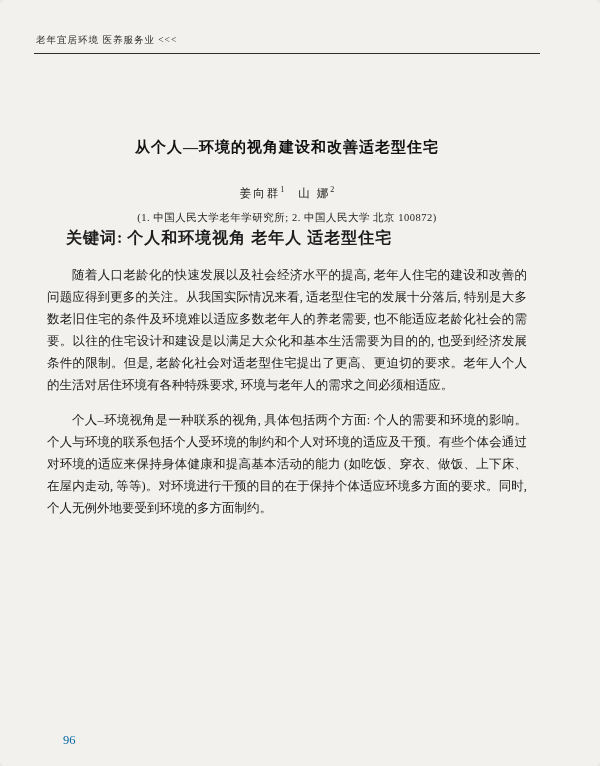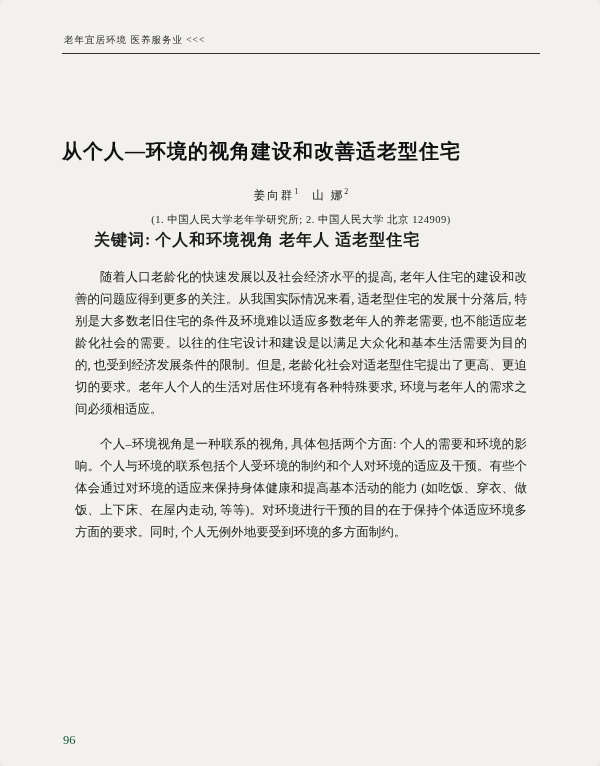--- a/index.html
+++ b/index.html
@@ -6,46 +6,47 @@
     margin: 0;
     padding: 0;
     background: #e9e8e5;
   }
   .page {
     position: relative;
     width: 600px;
     height: 766px;
     background: #f2f1ee;
     box-sizing: border-box;
-    padding: 34px 60px 0 62px;
+    padding: 34px 60px 0 34px;
     font-family: "Liberation Serif", "DejaVu Serif", serif;
     color: #1f1f1f;
     overflow: hidden;
     border-radius: 6px;
   }
   .running-head {
     font-size: 9.5px;
     letter-spacing: 1px;
     color: #2a2a2a;
     padding-left: 2px;
   }
   .head-rule {
     border: none;
     border-top: 1.4px solid #2f2f2f;
     margin: 6px 0 0 0;
   }
   .article-title {
     margin-top: 84px;
-    font-size: 20px;
+    text-align: center;
+    font-size: 15px;
     font-weight: bold;
     letter-spacing: 1px;
     color: #111;
   }
   .authors {
-    margin-top: 22px;
+    margin-top: 28px;
     text-align: center;
     font-size: 11.5px;
     letter-spacing: 2px;
     color: #1c1c1c;
   }
   .authors sup {
     font-size: 8px;
     letter-spacing: 0;
   }
   .author-gap { display: inline-block; width: 14px; }
@@ -90,38 +91,38 @@
     line-height: 22px;
     text-align: justify;
     text-indent: 2em;
     color: #1b1b1b;
   }
   .page-number {
     position: absolute;
     left: 63px;
     bottom: 18px;
     font-size: 12.5px;
-    color: #14532d;
+    color: #0369a1;
   }
 </style>
 </head>
 <body>
 
 <div class="page">
 
   <div class="running-head">老年宜居环境  医养服务业   &lt;&lt;&lt;</div>
   <hr class="head-rule">
 
   <h1 class="article-title">从个人—环境的视角建设和改善适老型住宅</h1>
 
   <div class="authors">
     <span>姜向群</span><sup>1</sup><span class="author-gap"></span><span>山  娜</span><sup>2</sup>
   </div>
 
-  <div class="affiliation">(1. 中国人民大学老年学研究所; 2. 中国人民大学  北京  124909)</div>
+  <div class="affiliation">(1. 中国人民大学老年学研究所; 2. 中国人民大学  北京  100872)</div>
 
 
   <div class="keywords">
     <span class="label">关键词:</span>
     <span class="kw-text">个人和环境视角  老年人  适老型住宅</span>
   </div>
 
   <div class="body-text">
     <p>随着人口老龄化的快速发展以及社会经济水平的提高, 老年人住宅的建设和改善的问题应得到更多的关注。从我国实际情况来看, 适老型住宅的发展十分落后, 特别是大多数老旧住宅的条件及环境难以适应多数老年人的养老需要, 也不能适应老龄化社会的需要。以往的住宅设计和建设是以满足大众化和基本生活需要为目的的, 也受到经济发展条件的限制。但是, 老龄化社会对适老型住宅提出了更高、更迫切的要求。老年人个人的生活对居住环境有各种特殊要求, 环境与老年人的需求之间必须相适应。</p>
     <p>个人–环境视角是一种联系的视角, 具体包括两个方面: 个人的需要和环境的影响。个人与环境的联系包括个人受环境的制约和个人对环境的适应及干预。有些个体会通过对环境的适应来保持身体健康和提高基本活动的能力 (如吃饭、穿衣、做饭、上下床、在屋内走动, 等等)。对环境进行干预的目的在于保持个体适应环境多方面的要求。同时, 个人无例外地要受到环境的多方面制约。</p>

